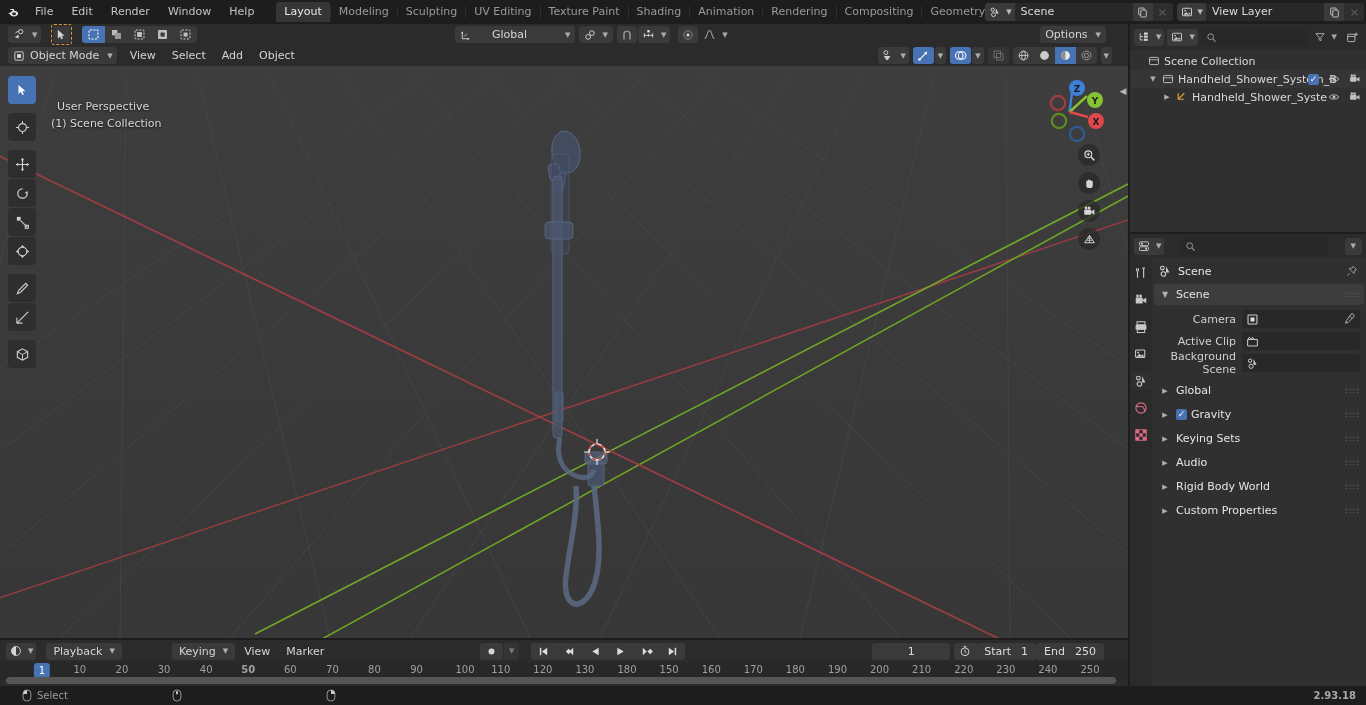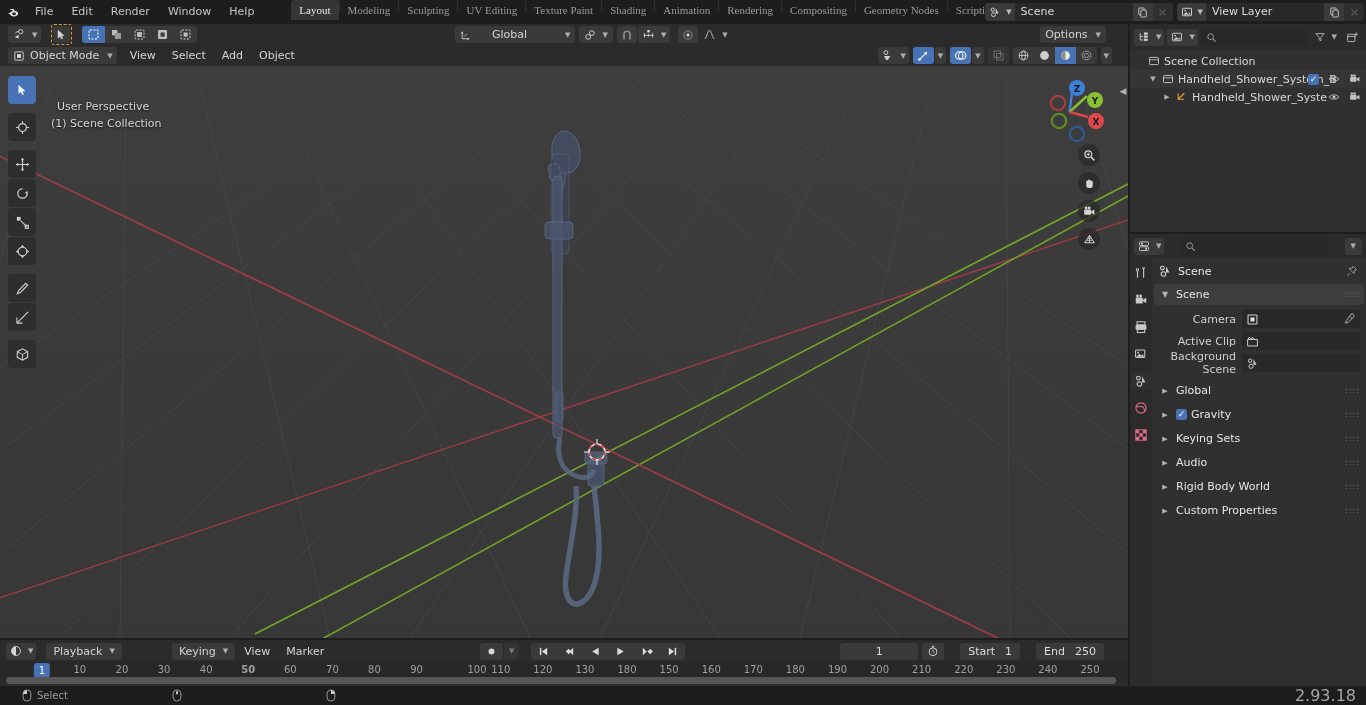--- a/index.html
+++ b/index.html
@@ -18,21 +18,21 @@
   .topbar {
     position: absolute; left: 0; top: 0; width: 1366px; height: 24px;
     background: #1d1d1d;
     display: flex; align-items: center;
   }
   .blender-logo { width: 26px; height: 24px; display: flex; align-items: center; justify-content: center; }
   .menu-item {
     padding: 0 9px; height: 18px; line-height: 18px;
     color: #c4c4c4; font-size: 11px; border-radius: 3px; cursor: default;
   }
-  .ws-tabs { display: flex; align-items: flex-start; margin-left: 28px; height: 24px; font-family: Liberation Serif, serif; }
+  .ws-tabs { display: flex; align-items: center; margin-left: 13px; height: 24px; }
   .ws-tab {
     padding: 0 8px; height: 20px; line-height: 20px;
     font-size: 11px; color: #9a9a9a;
     border-radius: 3px 3px 0 0;
     cursor: default;
     position: relative;
   }
   .ws-tab.active { background: #353535; color: #e8e8e8; }
   .ws-sep { width: 1px; height: 12px; background: #2e2e2e; }
   .ws-add { padding: 0 7px; color: #9a9a9a; font-size: 13px; }
@@ -196,21 +196,21 @@
     display: flex; align-items: center; gap: 10px; padding: 0 8px; color: #dcdcdc; font-size: 11px;
   }
 
   
   .statusbar {
     position: absolute; left: 0; top: 686px; width: 1366px; height: 19px;
     background: #1d1d1d; display: flex; align-items: center; padding: 0 8px;
     font-size: 10px; color: #9a9a9a;
   }
   .sb-item { display: flex; align-items: center; gap: 5px; }
-  .sb-ver { position: absolute; right: 10px; color: #a8a8a8; font-size: 16px; }
+  .sb-ver { position: absolute; right: 10px; color: #a8a8a8; font-size: 10px; font-weight: bold; }
   svg { display: block; overflow: visible; }
 </style>
 </head>
 <body>
 
 <div class="app">
 
   <div class="topbar">
     <div class="blender-logo">
       <svg width="15" height="15" viewBox="0 0 16 16">
@@ -1032,21 +1032,21 @@
             <svg width="11" height="11" viewBox="0 0 12 12">
                 <path d="M2 2 L2 10 L7.7 6Z" fill="#dcdcdc"></path>
                 <rect x="8.4" y="2" width="1.6" height="8" fill="#dcdcdc"></rect>
               </svg>
           </div>
         </div>
       </div>
 
       <div style="position:absolute;right:24px;display:flex;align-items:center;gap:4px">
         <div class="num-field" style="width:78px">1</div>
-        <div class="grp" style="gap:16px">
+        <div class="grp" style="gap:0">
           <div class="btn" style="padding:0 5px">
             <svg width="12" height="12" viewBox="0 0 16 16">
               <circle cx="8" cy="9" r="5.2" fill="none" stroke="#d0d0d0" stroke-width="1.3"></circle>
               <path d="M8 6 L8 9 L10 10.5" stroke="#d0d0d0" stroke-width="1.2" fill="none"></path>
               <path d="M6.3 1.8 L9.7 1.8 M8 1.8 L8 3.8" stroke="#d0d0d0" stroke-width="1.3"></path>
             </svg>
           </div>
           <div class="se-field">
             <span>Start</span>
             <span>1</span>
@@ -1062,21 +1062,21 @@
     <div class="tl-ruler" id="tl-ruler">
         <div class="tick" style="left: 79.8795px;">10</div>
         <div class="tick" style="left: 121.968px;">20</div>
         <div class="tick" style="left: 164.056px;">30</div>
         <div class="tick" style="left: 206.145px;">40</div>
         <div class="tick" style="left: 248.233px; font-weight: bold;">50</div>
         <div class="tick" style="left: 290.321px;">60</div>
         <div class="tick" style="left: 332.41px;">70</div>
         <div class="tick" style="left: 374.498px;">80</div>
         <div class="tick" style="left: 416.586px;">90</div>
-        <div class="tick" style="left: 477px;">100</div>
+        <div class="tick" style="left: 465px;">100</div>
         <div class="tick" style="left: 500.763px;">110</div>
         <div class="tick" style="left: 542.851px;">120</div>
         <div class="tick" style="left: 584.94px;">130</div>
         <div class="tick" style="left: 627.028px;">180</div>
         <div class="tick" style="left: 669.116px;">150</div>
         <div class="tick" style="left: 711.205px;">160</div>
         <div class="tick" style="left: 753.293px;">170</div>
         <div class="tick" style="left: 795.382px;">180</div>
         <div class="tick" style="left: 837.47px;">190</div>
         <div class="tick" style="left: 879.558px;">200</div>

